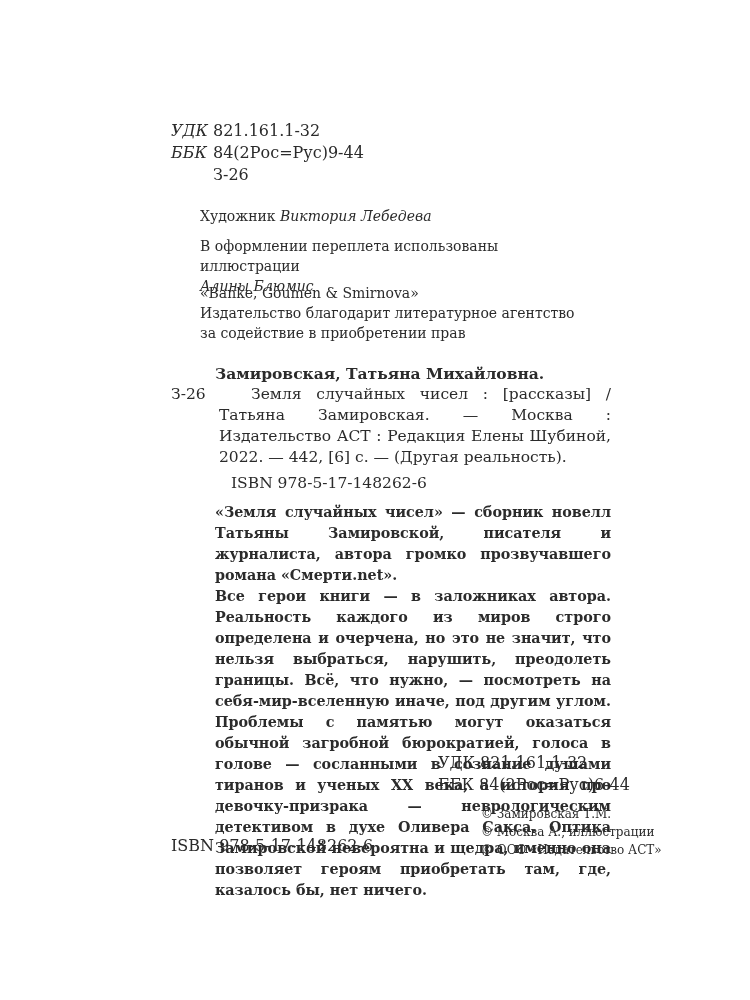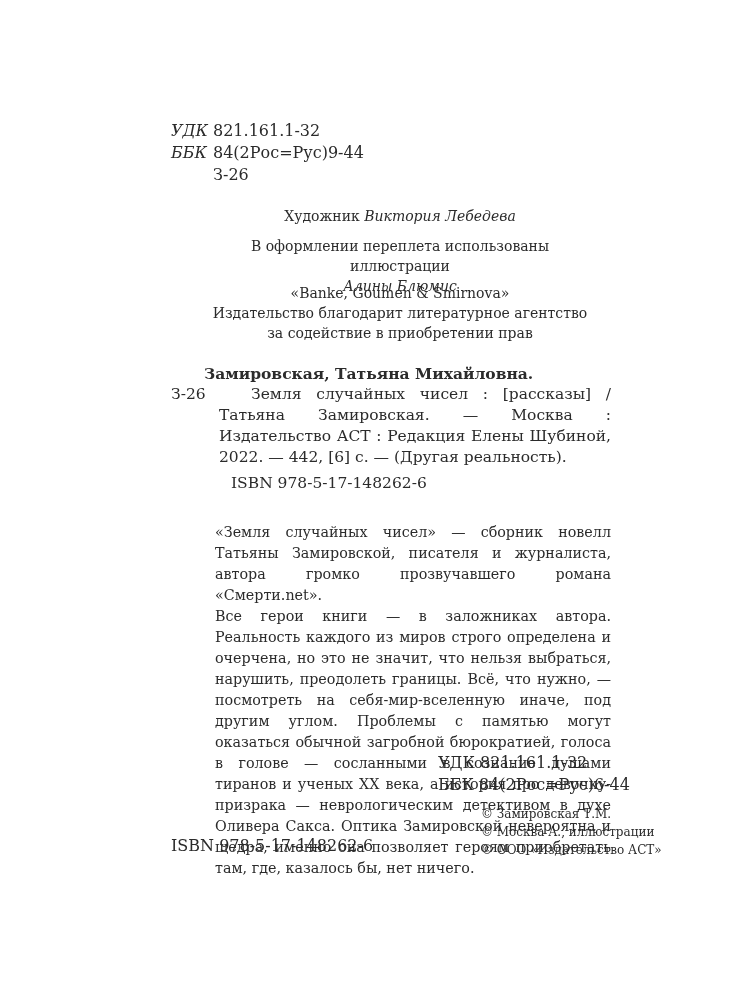--- a/index.html
+++ b/index.html
@@ -2,28 +2,28 @@
 <html><head>
 <meta charset="utf-8">
 <style>
   html, body { margin: 0; padding: 0; background: #ffffff; }
   body { width: 750px; height: 1000px; position: relative; overflow: hidden;
          font-family: "DejaVu Serif", "Liberation Serif", serif; color: #2b2b2b; }
   .abs { position: absolute; white-space: nowrap; }
   .codes { left: 171px; top: 120px; font-size: 16px; line-height: 22px; }
   .codes .row { display: flex; }
   .codes .k { width: 42px; font-style: italic; }
-  .center { position: absolute; left: 200px; width: 400px; text-align: center; font-size: 14px; line-height: 20px; }
+  .center { position: absolute; left: 200px; width: 400px; font-size: 14px; line-height: 20px; }
   .center i { font-style: italic; }
   .bib { position: absolute; left: 171px; top: 363px; width: 440px; font-size: 15.5px; line-height: 21px; }
-  .bib .author { font-weight: bold; margin-left: 33px; }
+  .bib .author { font-weight: bold; margin-left: 44px; }
   .bib .mark { position: absolute; left: 0; top: 21px; }
   .bib .body { margin-left: 48px; text-align: justify; text-indent: 32px; }
   .isbn1 { left: 231px; top: 474px; font-size: 15.5px; }
-  .annot { position: absolute; left: 215px; top: 522px; width: 396px; font-size: 14.3px; line-height: 21px; text-align: justify; }
+  .annot { position: absolute; left: 215px; top: 502px; width: 396px; font-size: 14.3px; line-height: 21px; text-align: justify; font-weight: bold; }
   .annot p { margin: 0; }
   .codes2 { left: 438px; top: 752px; font-size: 16px; line-height: 22px; }
   .copy { left: 481px; top: 805px; font-size: 12px; line-height: 18px; }
   .isbn2 { left: 171px; top: 836px; font-size: 16px; }
 </style>
 </head>
 <body>
 
 <div class="abs codes">
   <div class="row">

